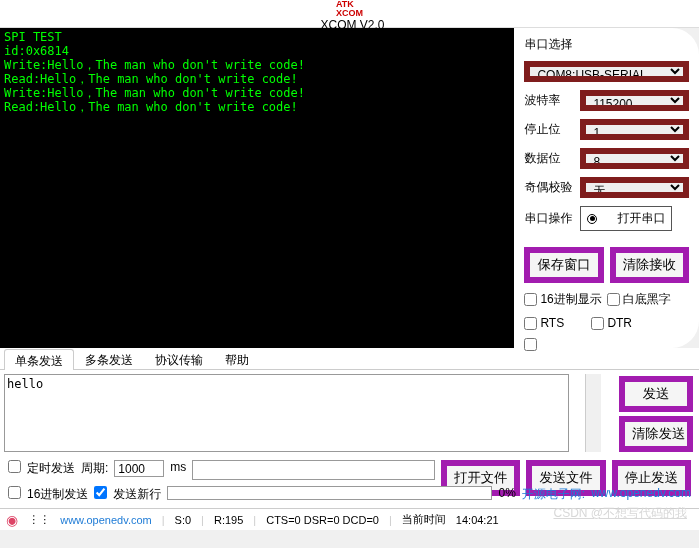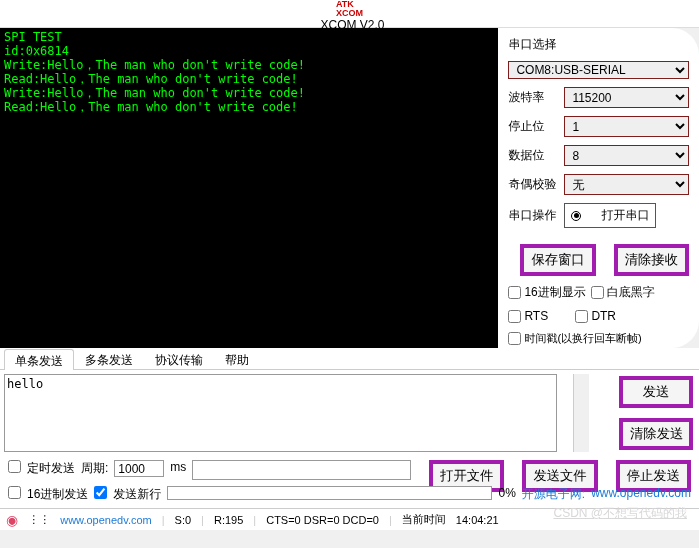--- a/index.html
+++ b/index.html
@@ -8,26 +8,26 @@
 .logo { font-size: 9px; font-weight: bold; color: #c00; line-height: 9px; margin-right: 6px; }
 .logo span { display: block; }
 .title { font-size: 12px; flex: 1; }
 .winbtns { display: flex; }
 .winbtn { width: 44px; height: 28px; display: flex; align-items: center; justify-content: center; font-size: 14px; }
 .main { display: flex; height: 320px; background: #fff; border-radius: 27px; }
 .terminal { width: 544px; height: 320px; background: #000; color: #00ff00; font-family: "NSimSun", monospace; font-size: 12px; padding: 2px 4px; white-space: pre-wrap; line-height: 14px; overflow: auto; }
 .sidepanel { flex: 1; padding: 8px 10px; display: flex; flex-direction: column; gap: 8px; }
 .row { display: flex; align-items: center; gap: 6px; }
 .lbl { width: 50px; }
-select { flex: 1; height: 21px; border: 1px solid #7f1d1d; font-size: 12px; padding-left: 3px; }
+select { flex: 1; height: 21px; border: 6px solid #7f1d1d; font-size: 12px; padding-left: 3px; }
 .portbtn { border: 1px solid #555; padding: 3px 6px; display: flex; align-items: center; gap: 20px; background: #fff; }
 .radio { width: 10px; height: 10px; border-radius: 50%; border: 1px solid #000; display: inline-flex; align-items: center; justify-content: center; }
 .radio::after { content: ""; width: 5px; height: 5px; border-radius: 50%; background: #000; }
 .btnrow { display: flex; gap: 6px; }
-.btn { border: 4px solid #a21caf; background: #f5f5f5; padding: 3px 7px; cursor: pointer; white-space: nowrap; margin-left: 12px; }
+.btn { border: 6px solid #a21caf; background: #f5f5f5; padding: 3px 7px; cursor: pointer; white-space: nowrap; }
 .cbrow { display: flex; align-items: center; gap: 3px; }
 input[type=checkbox] { width: 13px; height: 13px; }
 .tabs { display: flex; background: #fff; border-bottom: 1px solid #ccc; height: 22px; padding-left: 4px; }
 .tab { padding: 3px 10px; border: 1px solid transparent; border-bottom: none; font-size: 12px; }
 .tab.active { border-color: #ccc; background: #fff; border-radius: 3px 3px 0 0; position: relative; top: 1px; }
 .sendarea { background: #fff; padding: 4px; display: flex; gap: 16px; height: 86px; }
 textarea { flex: 1; border: 1px solid #999; font-family: monospace; font-size: 12px; padding: 2px; resize: none; }
 .sendbtns { display: flex; flex-direction: column; justify-content: space-between; gap: 4px; padding: 2px; }
 .sendbtns .btn { width: 74px; text-align: center; }
 .optrow { background: #fff; display: flex; align-items: flex-start; gap: 6px; padding: 4px 8px; height: 26px; }
@@ -101,21 +101,20 @@
         <span>白底黑字</span>
       </div>
     <div class="cbrow">
         <input type="checkbox" style="">
         <span style="width:48px">RTS</span>
         <input type="checkbox" style="">
         <span>DTR</span>
       </div>
     <div class="cbrow">
         <input type="checkbox" style="">
-        <span style="font-size:11px">时间戳(以换行回车断帧)</span>
       </div>
   </div>
 </div>
 
 <div class="tabs">
   <div class="tab active">单条发送</div>
   <div class="tab">多条发送</div>
   <div class="tab">协议传输</div>
   <div class="tab">帮助</div>
 </div>

